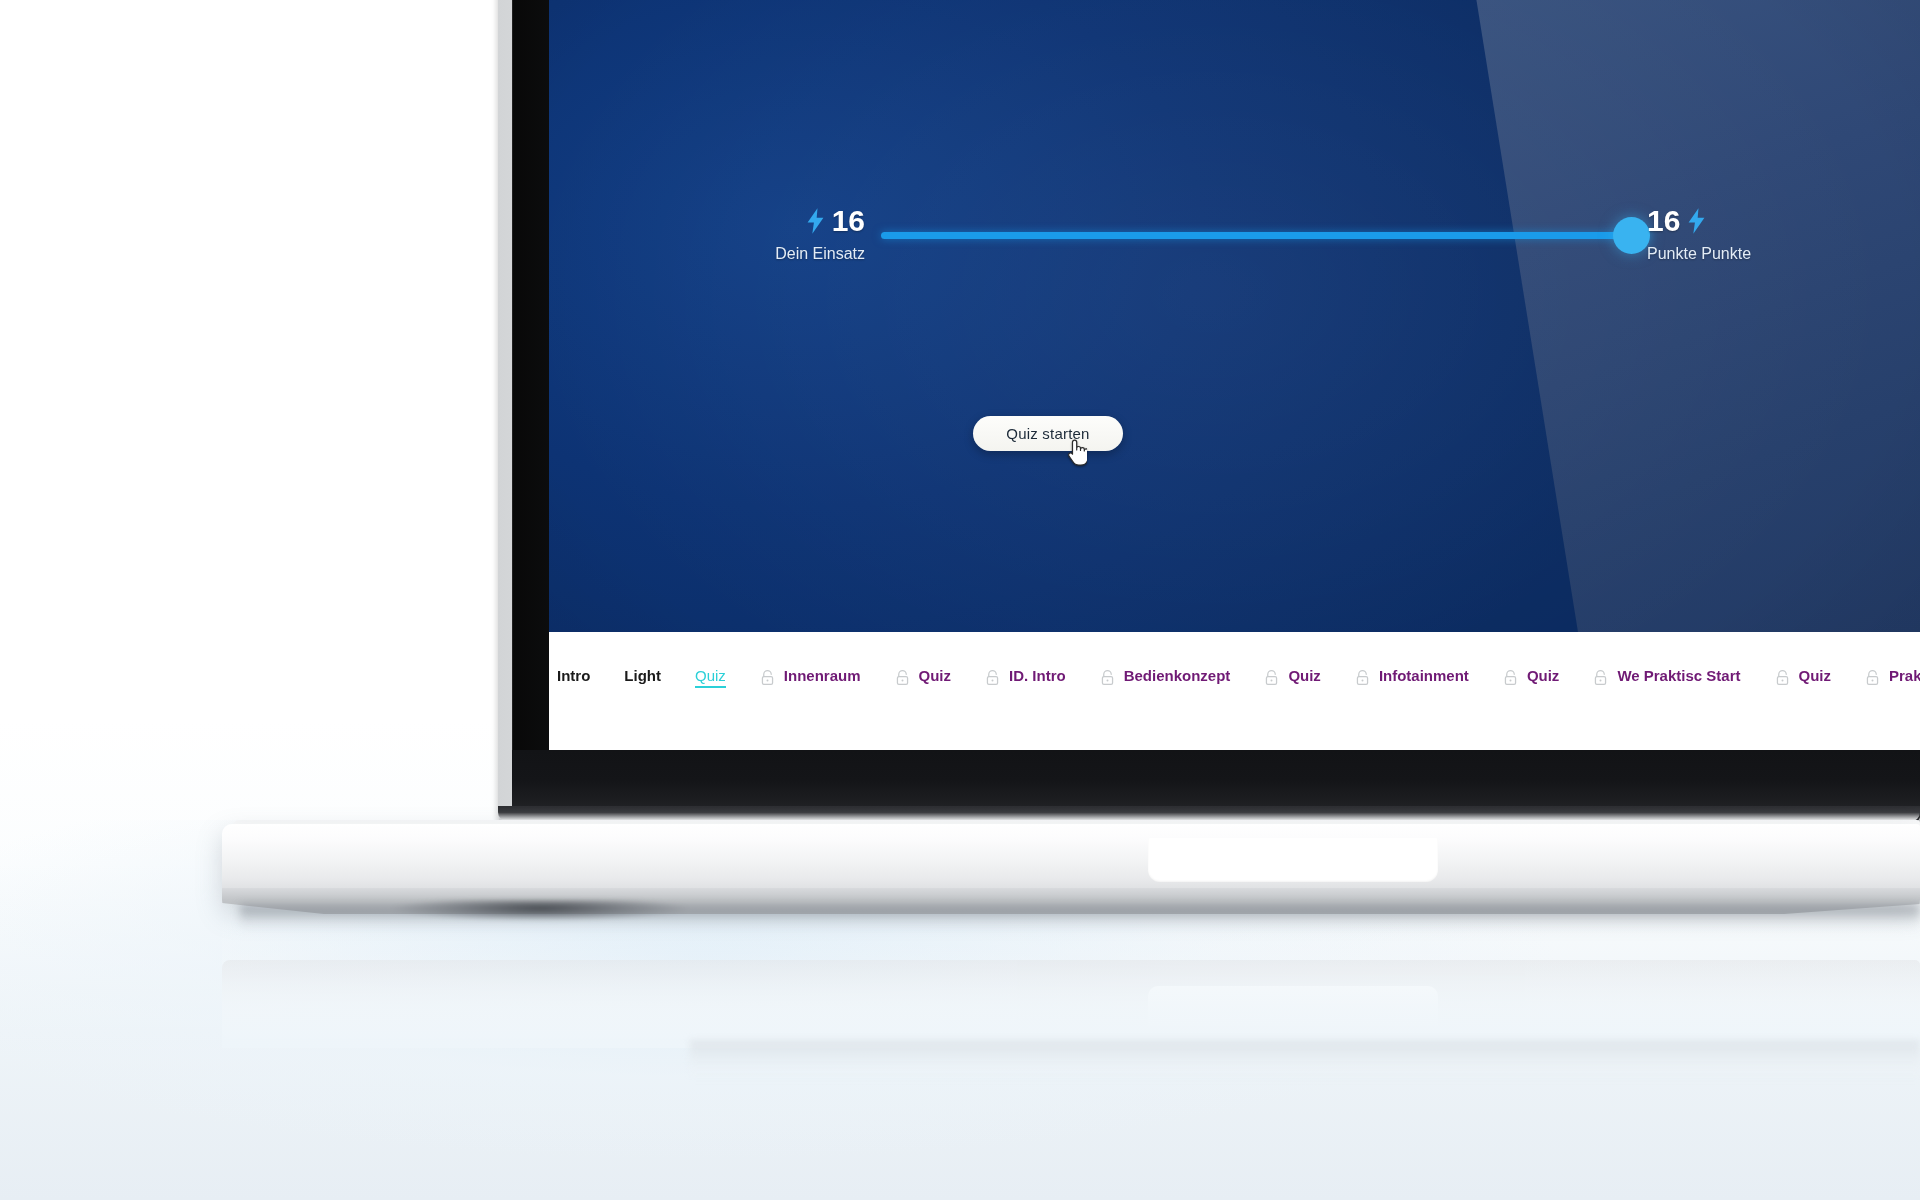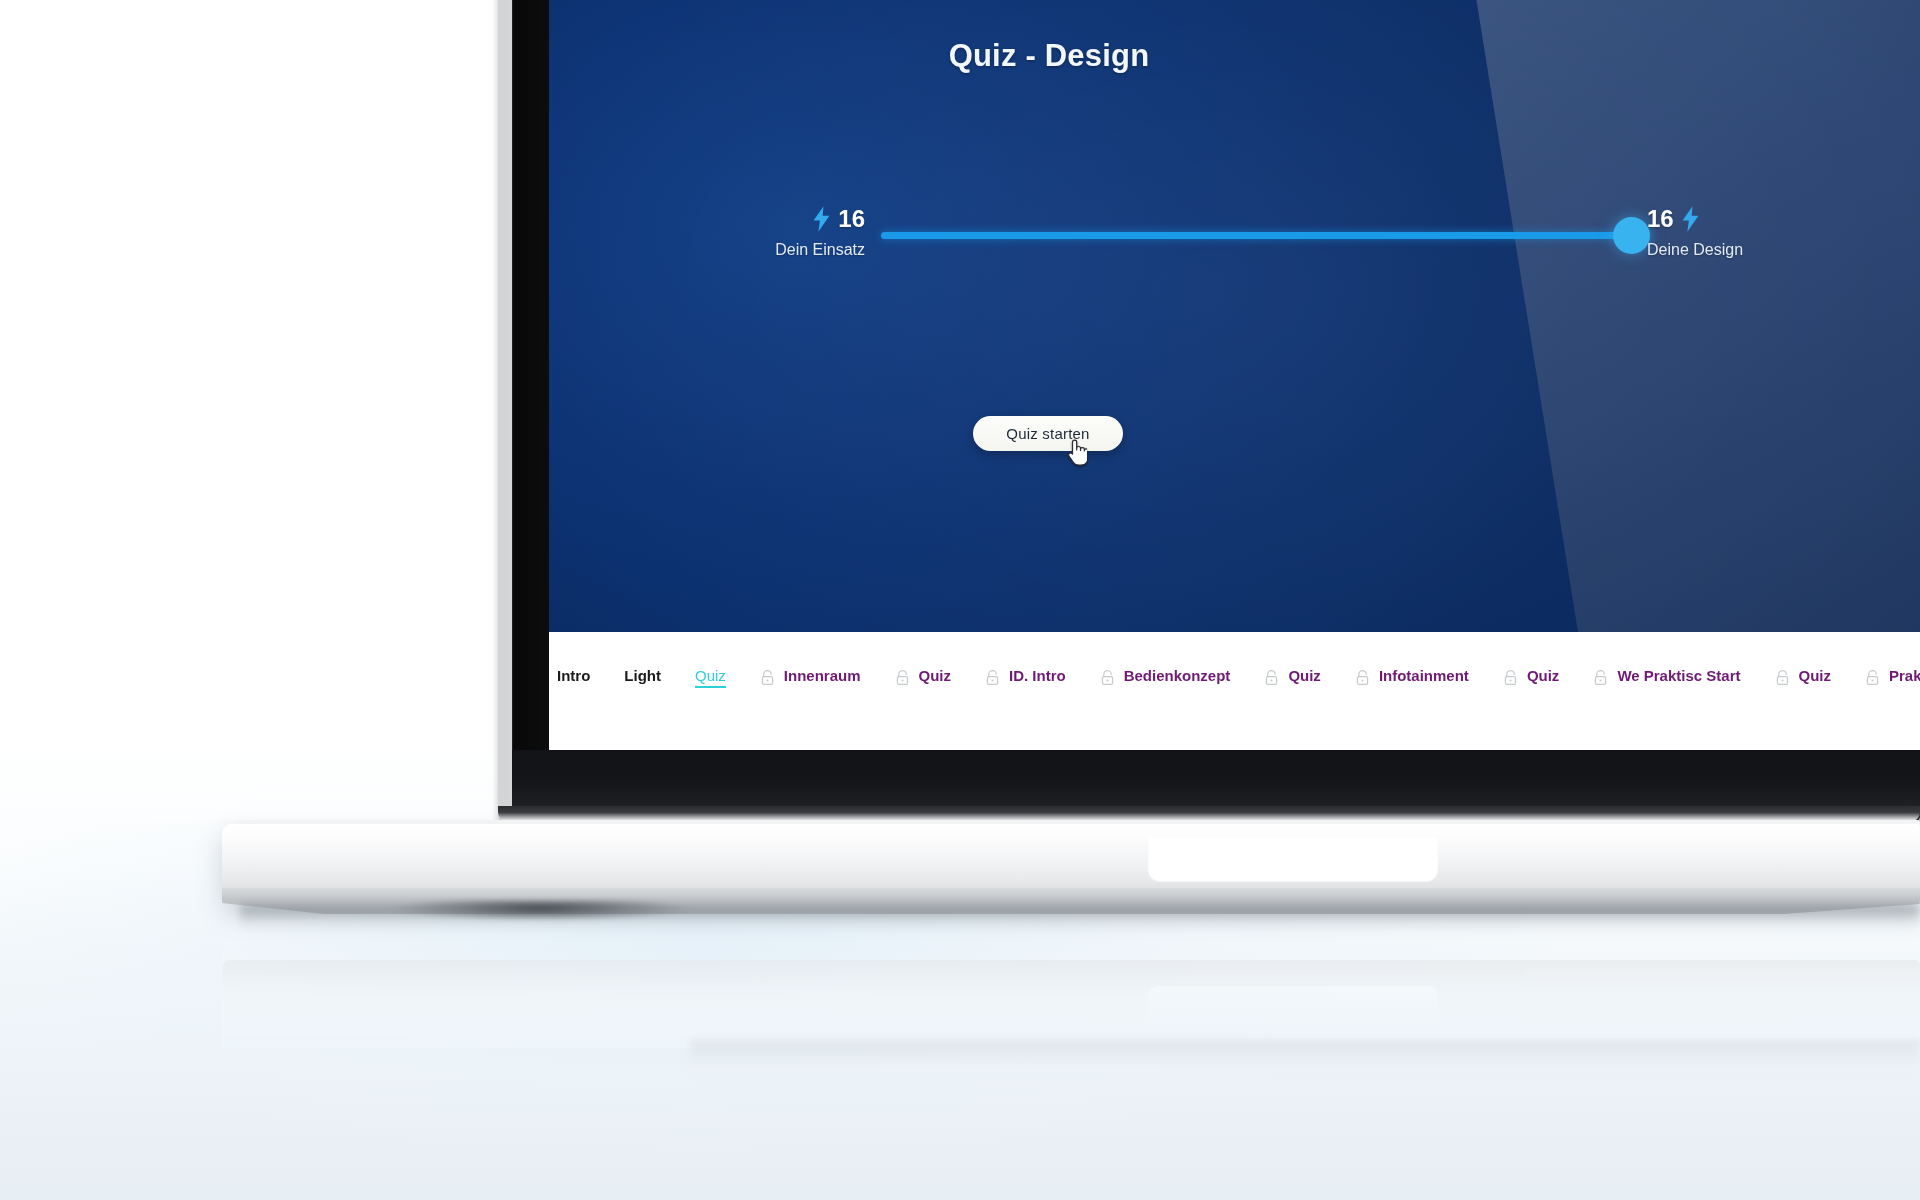--- a/index.html
+++ b/index.html
@@ -128,21 +128,21 @@
     width: 1030px;
     height: 76px;
   }
 
   .score-block { position: absolute; top: 0; }
 
   .score-value {
     display: flex;
     align-items: center;
     gap: 7px;
-    font-size: 24px;
+    font-size: 30px;
     font-weight: bold;
     color: #ffffff;
     line-height: 1;
     text-shadow: 0 1px 2px rgba(0,0,0,.3);
     white-space: nowrap;
   }
   .score-label {
     margin-top: 9px;
     font-size: 16px;
     color: #e3ecf6;
@@ -390,21 +390,20 @@
       <div id="bezel-inner-hl"></div>
     </div>
 
     <div id="screen">
       <div id="screen-bg"></div>
       <div id="screen-wedge"></div>
       <div id="screen-vignette"></div>
 
       <div id="content">
 
-        <h1 id="page-title">Quiz - Design</h1>
 
         <div id="score-row">
 
           <div class="score-block" id="score-left">
             <div class="score-value">
               <span class="bolt">
                 <svg viewBox="0 0 24 32" xmlns="http://www.w3.org/2000/svg">
                   <path d="M14.5 0 L2 18 H10 L8 32 L22 12 H13.5 Z" fill="#33a9ee"></path>
                 </svg>
               </span>
@@ -418,21 +417,21 @@
 
           <div class="score-block" id="score-right">
             <div class="score-value">
               <span>16</span>
               <span class="bolt">
                 <svg viewBox="0 0 24 32" xmlns="http://www.w3.org/2000/svg">
                   <path d="M14.5 0 L2 18 H10 L8 32 L22 12 H13.5 Z" fill="#33a9ee"></path>
                 </svg>
               </span>
             </div>
-            <div class="score-label">Deine Design</div>
+            <div class="score-label">Punkte Punkte</div>
           </div>
         </div>
 
         <button id="start-button">Quiz starten</button>
 
         <div id="cursor">
           <svg viewBox="0 0 22 28" xmlns="http://www.w3.org/2000/svg">
             <path d="M7.5 14.5 V4.2 a2.1 2.1 0 0 1 4.2 0 V12 v-1.6 a1.9 1.9 0 0 1 3.8 0 V12.4 v-.8 a1.9 1.9 0 0 1 3.8 0 V13 v-.4 a1.8 1.8 0 0 1 3.6 0 v7.1 c0 4.2-2.6 7.4-7 7.4 h-2.1 c-3 0-4.6-1.3-6-3.6 L4 18.2 c-.8-1.3-.3-2.6.9-3.1 1-.4 2 .1 2.6 1.1 z" fill="#ffffff" stroke="#2b2b2b" stroke-width="1.2" stroke-linejoin="round"></path>
           </svg>
         </div>

